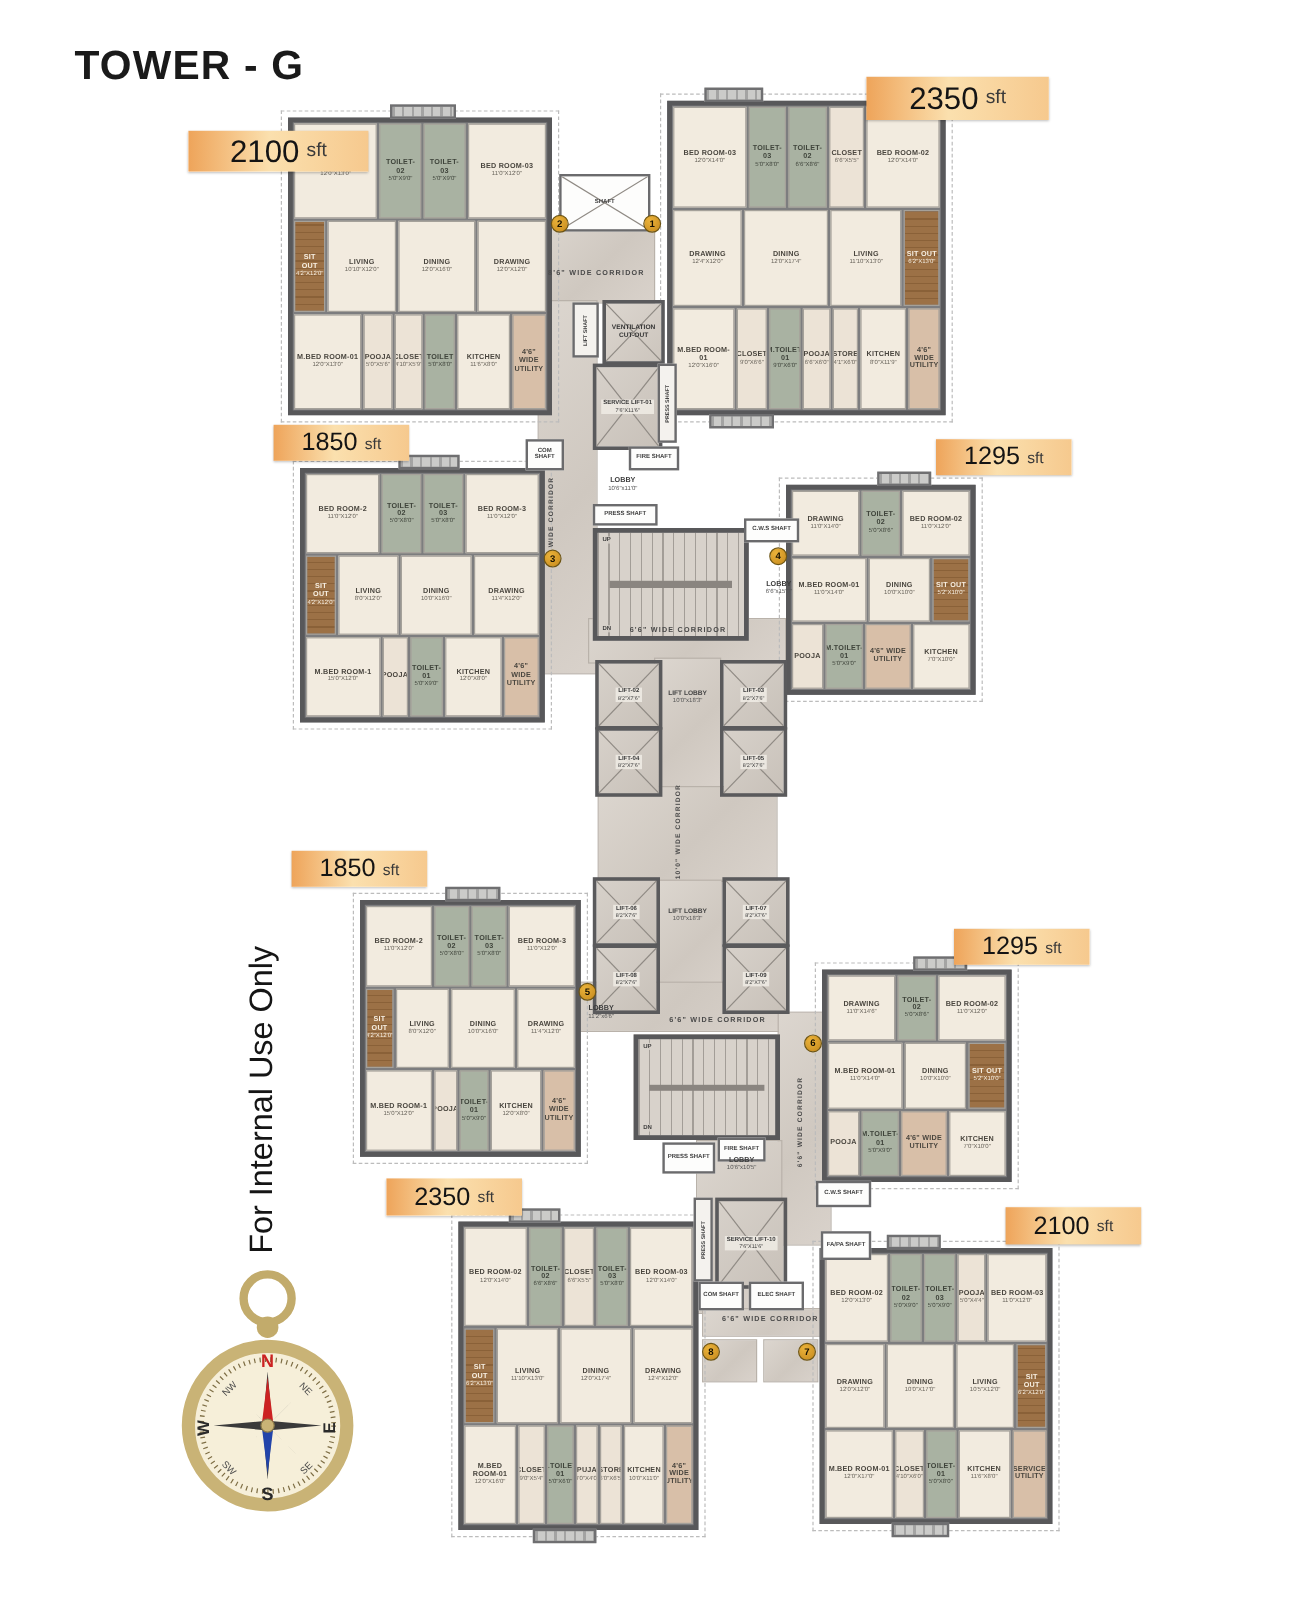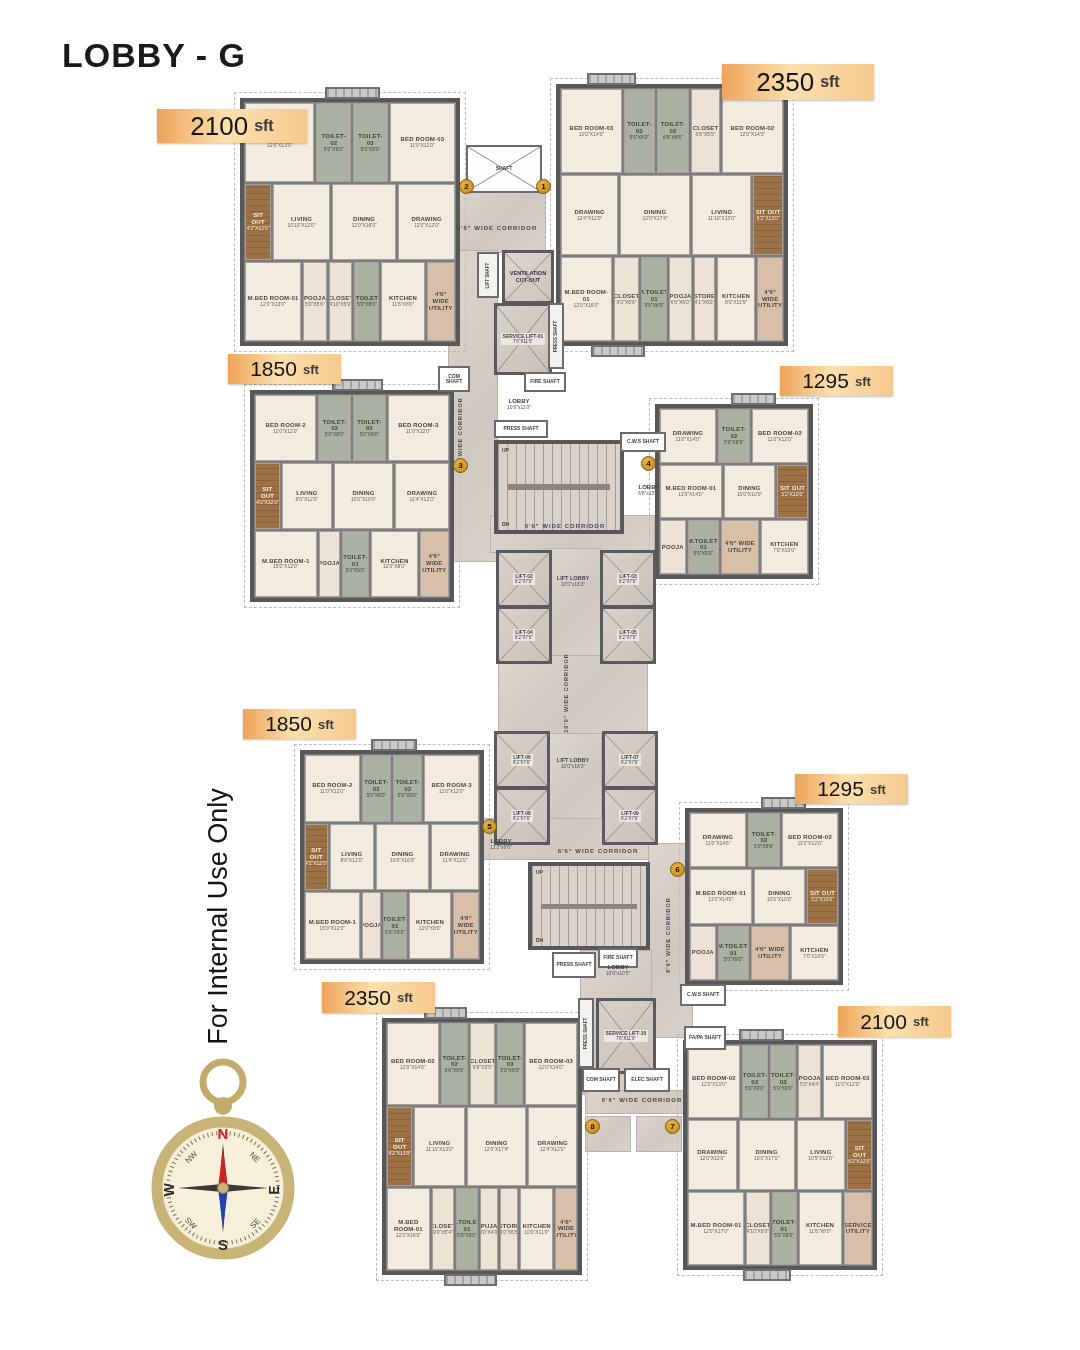--- a/index.html
+++ b/index.html
@@ -10,21 +10,21 @@
   .page-title{position:absolute;left:62px;top:36px;font-size:34px;font-weight:800;
       color:#1a1a1a;letter-spacing:1px;}
 
   .watermark{position:absolute;left:78px;top:901px;width:280px;text-align:center;
       transform:rotate(-90deg);font-size:27px;color:#151515;font-weight:400;}
 
   .badge{position:absolute;display:flex;align-items:center;justify-content:center;gap:6px;
       background:linear-gradient(90deg,#eea45a 0%,#fbe0ae 45%,#f6c98e 100%);
       box-shadow:0 1px 2px rgba(0,0,0,.25);}
   .badge .num{font-weight:400;color:#141414;}
-  .badge .sfx{font-weight:700;color:#3a3a3a;}
+  .badge .sfx{font-weight:400;color:#3a3a3a;}
 
   .unit{position:absolute;background:#7d7d7f;border:4px solid #58585a;
       display:flex;flex-direction:column;box-sizing:border-box;}
   .unit::before{content:"";position:absolute;inset:-10px;border:1px dashed #bcbcbc;pointer-events:none;}
   .urow{display:flex;flex:1;min-height:0;}
   .cell{margin:1px;border:1px solid #a5a19a;box-sizing:border-box;display:flex;
       flex-direction:column;align-items:center;justify-content:center;text-align:center;
       overflow:hidden;padding:1px;}
   .cell .rl{font-size:6px;font-weight:700;color:#4a463f;line-height:1.15;letter-spacing:.2px;}
   .cell .rd{font-size:5px;color:#6a655c;line-height:1.1;}
@@ -76,21 +76,21 @@
        background:radial-gradient(circle at 35% 30%,#eab23a,#c5891c);
        border:1.5px solid #6e5513;color:#161002;font-size:8px;font-weight:800;
        display:flex;align-items:center;justify-content:center;box-sizing:border-box;}
 
   .compass{position:absolute;left:148px;top:1038px;}
 </style>
 </head>
 <body>
 
 <div id="canvas">
-  <div class="page-title">LOBBY - G</div>
+  <div class="page-title">TOWER - G</div>
   <div class="watermark">For Internal Use Only</div>
 
   <svg class="compass" width="150" height="238" viewBox="0 0 150 238">
     <circle cx="75" cy="44" r="20" fill="none" stroke="#c2ab6b" stroke-width="7"></circle>
     <circle cx="75" cy="68" r="9" fill="#c2ab6b"></circle>
     <circle cx="75" cy="150" r="66" fill="#f6efd9" stroke="#c9b376" stroke-width="11"></circle>
     <circle cx="75" cy="150" r="55" fill="none" stroke="#7e6e45" stroke-width="4" stroke-dasharray="1 3.5"></circle>
     <circle cx="75" cy="150" r="48" fill="#f6efd9"></circle>
 
     <g fill="#6a6a6a">

